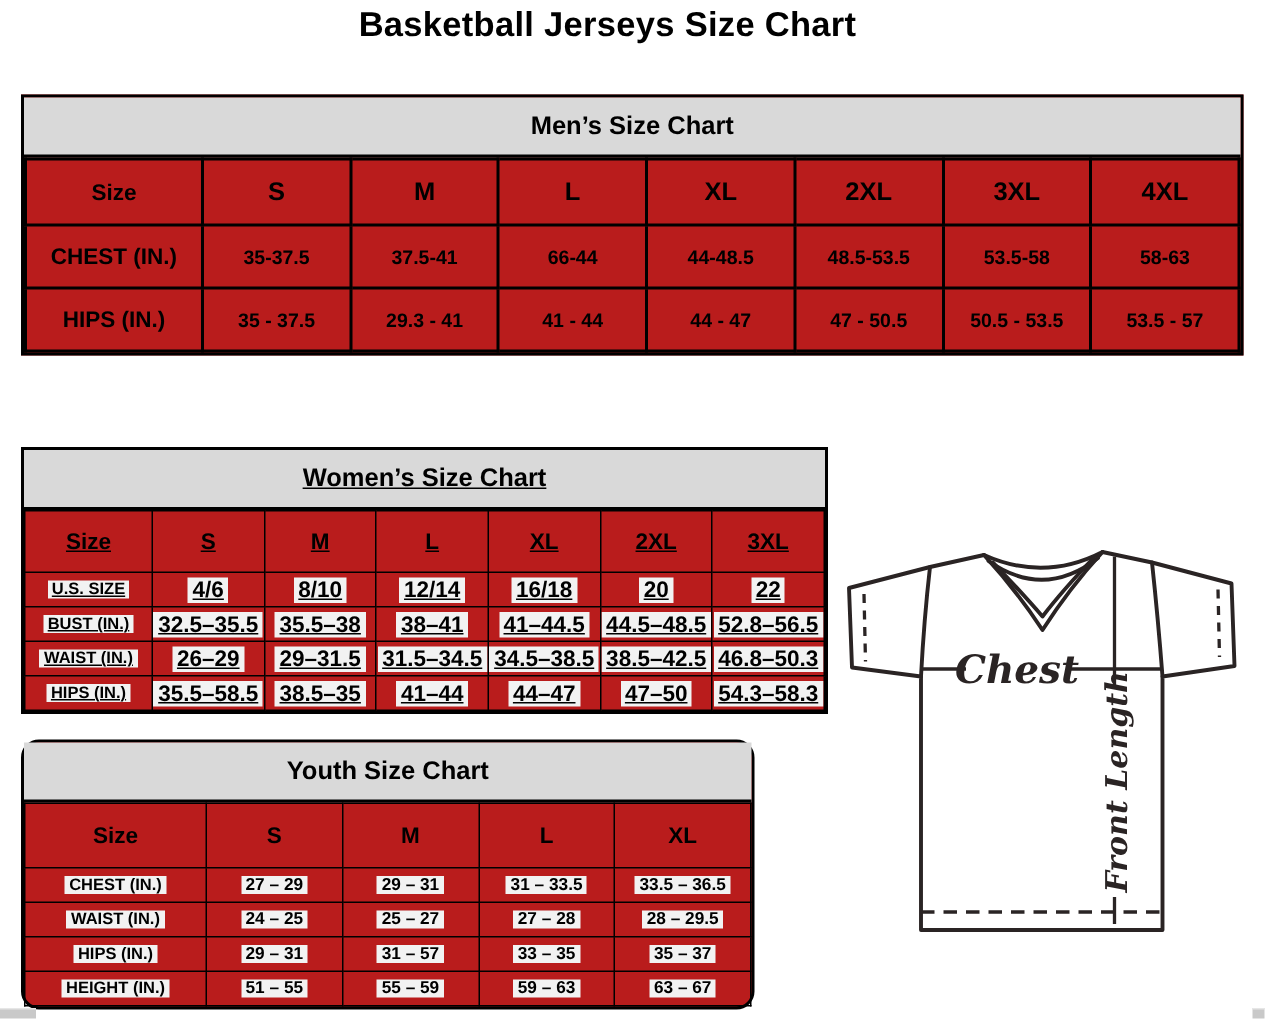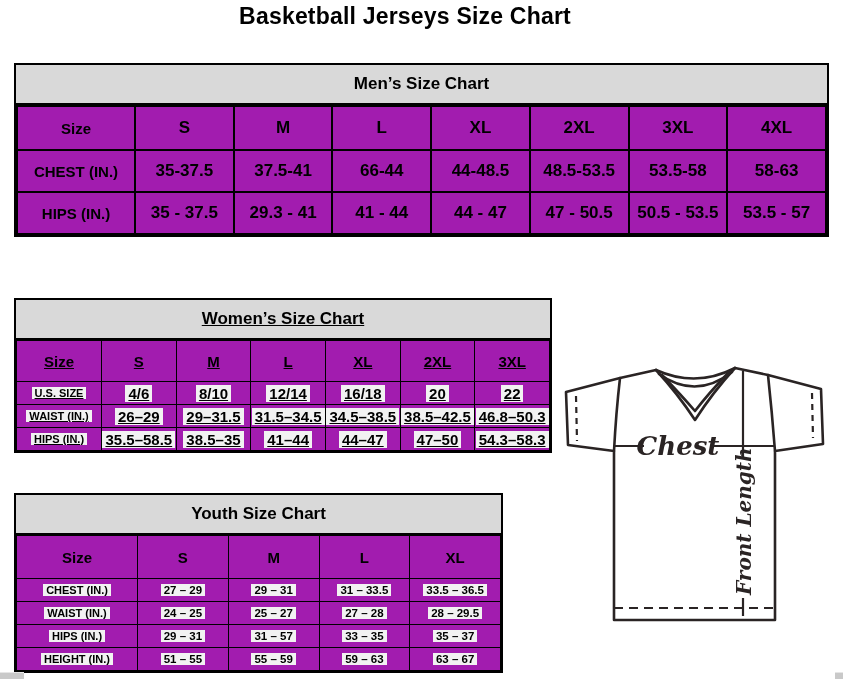--- a/index.html
+++ b/index.html
@@ -5,47 +5,47 @@
   html,body{margin:0;padding:0;}
   body{
     width:843px;height:679px;position:relative;background:#ffffff;
     font-family:"Liberation Sans",sans-serif;color:#000;overflow:hidden;
   }
   .page-title{
     position:absolute;top:3px;left:0;width:810px;margin:0;
     text-align:center;font-size:23px;font-weight:bold;letter-spacing:0.2px;
   }
   .tbl{
-    position:absolute;border:2px solid #000;background:#a21caf;box-sizing:border-box;
+    position:absolute;border:2px solid #000;background:#b91c1c;box-sizing:border-box;
   }
   .tbl-title{
     background:#d9d9d9;border-bottom:2px solid #000;
     text-align:center;font-weight:bold;
   }
   table{border-collapse:collapse;width:100%;table-layout:fixed;}
   th,td{
     border:1px solid #000;text-align:center;vertical-align:middle;
     font-weight:bold;padding:0;overflow:hidden;white-space:nowrap;
   }
   
   .men{left:14px;top:63px;width:815px;}
   .men .tbl-title{height:38px;line-height:38px;font-size:17px;}
   .men th,.men td{border-width:2px;}
   .men thead th{height:42px;font-size:17px;}
-  .men tbody td{height:40px;font-size:17px;}
+  .men tbody td{height:40px;font-size:13px;}
   .men th:first-child,.men td:first-child{width:116px;font-size:15px;}
   
   .women{left:14px;top:298px;width:538px;text-decoration:underline;}
   .women .tbl-title{height:38px;line-height:38px;font-size:17px;}
   .women thead th{height:40px;font-size:15px;}
   .women tbody td{height:22px;font-size:15px;}
   .women th:first-child,.women td:first-child{width:84px;}
   .women tbody td:first-child{font-size:11px;}
   
-  .youth{left:14px;top:493px;width:489px;}
+  .youth{left:14px;top:493px;width:489px;border-radius:12px;}
   .youth .tbl-title{height:38px;line-height:38px;font-size:17px;}
   .youth thead th{height:42px;font-size:15px;}
   .youth tbody td{height:22px;font-size:11.5px;}
   .youth th:first-child,.youth td:first-child{width:120px;}
   .youth tbody td:first-child{font-size:11px;}
   
   .hl{background:#f2f2f2;padding:0 3px;}
   
   .jersey{position:absolute;left:556px;top:358px;width:287px;height:316px;}
   .jersey text{
@@ -120,20 +120,29 @@
         <tr>
           <td><span class="hl">U.S. SIZE</span></td>
           <td><span class="hl">4/6</span></td>
           <td><span class="hl">8/10</span></td>
           <td><span class="hl">12/14</span></td>
           <td><span class="hl">16/18</span></td>
           <td><span class="hl">20</span></td>
           <td><span class="hl">22</span></td>
         </tr>
         <tr>
+          <td><span class="hl">BUST (IN.)</span></td>
+          <td><span class="hl">32.5–35.5</span></td>
+          <td><span class="hl">35.5–38</span></td>
+          <td><span class="hl">38–41</span></td>
+          <td><span class="hl">41–44.5</span></td>
+          <td><span class="hl">44.5–48.5</span></td>
+          <td><span class="hl">52.8–56.5</span></td>
+        </tr>
+        <tr>
           <td><span class="hl">WAIST (IN.)</span></td>
           <td><span class="hl">26–29</span></td>
           <td><span class="hl">29–31.5</span></td>
           <td><span class="hl">31.5–34.5</span></td>
           <td><span class="hl">34.5–38.5</span></td>
           <td><span class="hl">38.5–42.5</span></td>
           <td><span class="hl">46.8–50.3</span></td>
         </tr>
         <tr>
           <td><span class="hl">HIPS (IN.)</span></td>

